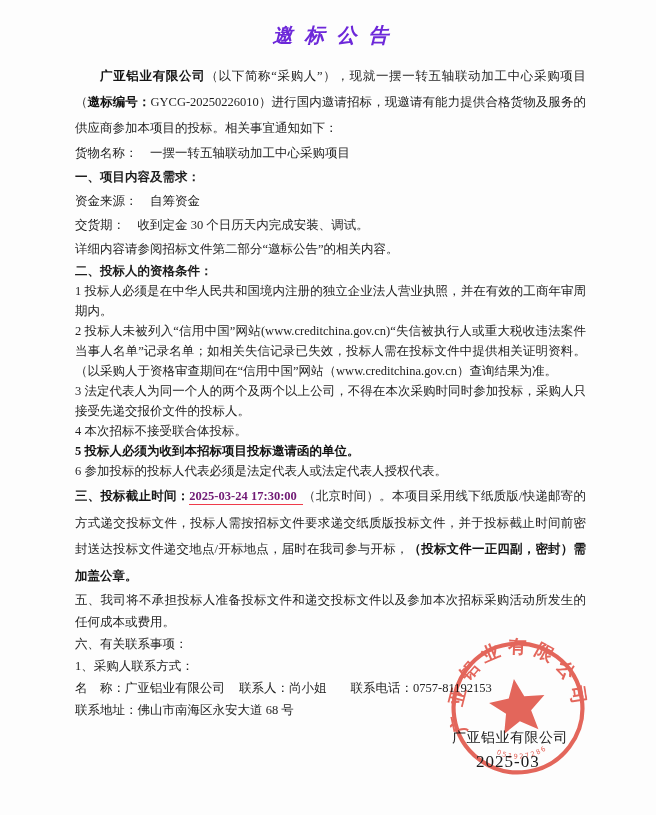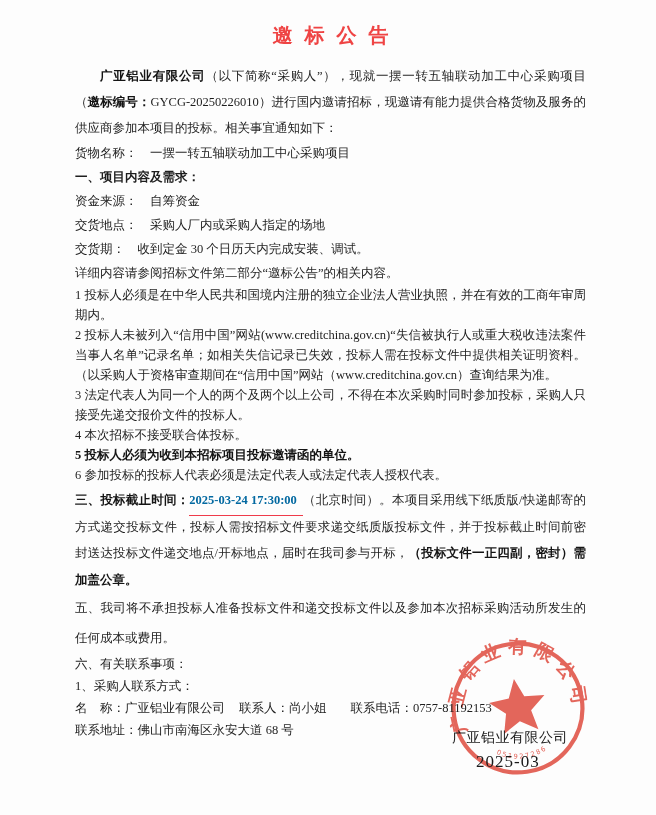--- a/index.html
+++ b/index.html
@@ -14,39 +14,40 @@
     font-size:12.5px;
     overflow:hidden;
   }
   .title{
     font-size:20px;
     font-weight:bold;
     text-align:center;
     letter-spacing:12px;
     text-indent:12px;
     margin:8px 0 14px 0;
-    color:#ef4444;
+    color:#6d28d9;
+    font-style:italic;
   }
   p,div.line{margin:0;}
   .just{text-align:justify;}
   .b{font-weight:bold;color:#141414;}
   .intro{line-height:26px;text-indent:2em;}
   .s1h{line-height:24px;font-weight:bold;}
   .s1item{line-height:24px;margin-left:25px;}
   .s2h{line-height:20px;font-weight:bold;}
   .s2item{line-height:20px;margin-left:25px;}
   .s3{line-height:26.5px;margin-top:2px;}
   .s4{line-height:26.5px;}
-  .s5{line-height:30px;}
+  .s5{line-height:22px;}
   .plain{line-height:22px;}
   .red-underline{
-    color:#0369a1;
+    color:#701a75;
     font-weight:bold;
     border-bottom:1.5px solid #ef3b4a;
-    padding-bottom:8px;
+    padding-bottom:1px;
     padding-right:6px;
   }
   .gap1{margin-left:14px;text-align:right;}
   .gap2{margin-left:24px;}
   .signature{
     position:absolute;
     left:452px;top:729px;
     z-index:3;
     color:#1a1a1a;
   }
@@ -82,24 +83,24 @@
 
 <div class="page">
 
   <h1 class="title">邀标公告</h1>
 
   <p class="intro just"><span class="b">广亚铝业有限公司</span><span>（以下简称“采购人”），现就一摆一转五轴联动加工中心采购项目（</span><span class="b">邀标编号：</span><span>GYCG-20250226010）进行国内邀请招标，现邀请有能力提供合格货物及服务的供应商参加本项目的投标。相关事宜通知如下：</span></p>
 
   <div class="line s1item">货物名称：　一摆一转五轴联动加工中心采购项目</div>
   <div class="line s1h">一、项目内容及需求：</div>
   <div class="line s1item">资金来源：　自筹资金</div>
-  <div class="line s1item">交货地点：　采购人厂内或采购人指定的场地</div>
   <div class="line s1item">交货期：　收到定金 30 个日历天内完成安装、调试。</div>
   <div class="line s1item">详细内容请参阅招标文件第二部分“邀标公告”的相关内容。</div>
 
+  <div class="line s2h">二、投标人的资格条件：</div>
   <div class="line s2item just">1 投标人必须是在中华人民共和国境内注册的独立企业法人营业执照，并在有效的工商年审周期内。</div>
   <div class="line s2item just">2 投标人未被列入“信用中国”网站(www.creditchina.gov.cn)“失信被执行人或重大税收违法案件当事人名单”记录名单；如相关失信记录已失效，投标人需在投标文件中提供相关证明资料。（以采购人于资格审查期间在“信用中国”网站（www.creditchina.gov.cn）查询结果为准。</div>
   <div class="line s2item just">3 法定代表人为同一个人的两个及两个以上公司，不得在本次采购时同时参加投标，采购人只接受先递交报价文件的投标人。</div>
   <div class="line s2item">4 本次招标不接受联合体投标。</div>
   <div class="line s2item b">5 投标人必须为收到本招标项目投标邀请函的单位。</div>
   <div class="line s2item">6 参加投标的投标人代表必须是法定代表人或法定代表人授权代表。</div>
 
   <p class="s3 just"><span class="b">三、投标截止时间：</span><span class="red-underline">2025-03-24 17:30:00</span><span>（北京时间）。本项目采用线下纸质版/快递邮寄的方式递交投标文件，投标人需按招标文件要求递交纸质版投标文件，并于投标截止时间前密封送达投标文件递交地点/开标地点，届时在我司参与开标，</span><span class="b">（投标文件一正四副，密封）需加盖公章。</span></p>
 
 

